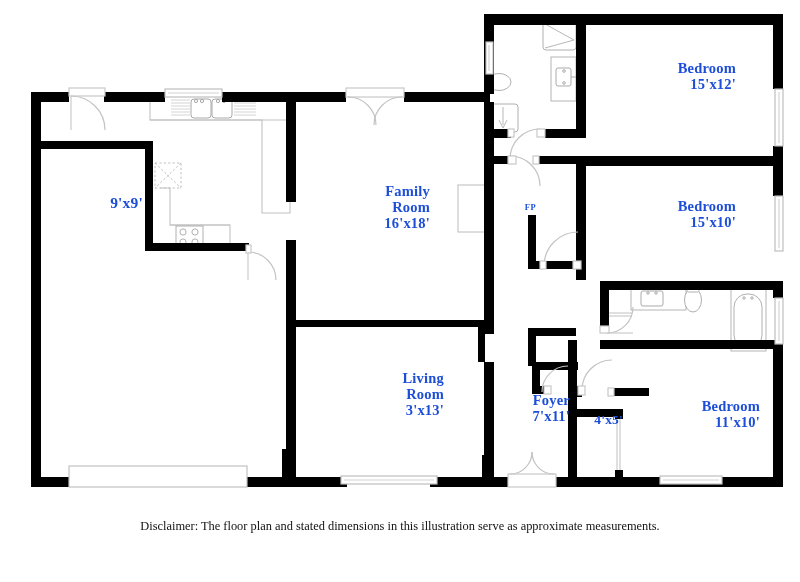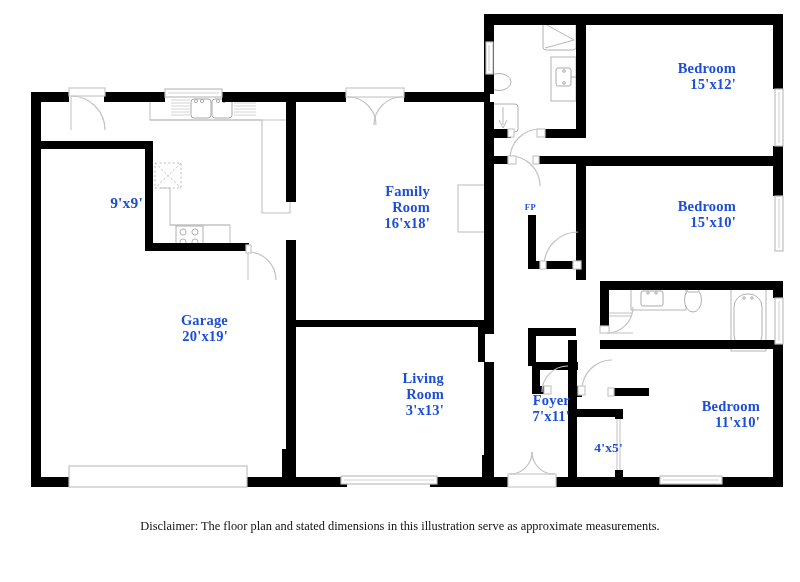--- a/index.html
+++ b/index.html
@@ -343,31 +343,29 @@
     </g>
   </svg>
 
   <div class="room-label lbl-lg" style="left:43px; top:194px; width:100px;">9'x9'</div>
 
 
   <div class="room-label lbl-md" style="left:304px; top:163px; width:126px;margin-top:20px;">Family
 Room
 16'x18'</div>
 
-  <div class="room-label lbl-md" style="left:98px; top:312px; width:130px;">Garage
-20'x19'</div>
 
   <div class="room-label lbl-md" style="left:318px; top:370px; width:126px;">Living
 Room
 3'x13'</div>
 
   <div class="room-label lbl-md" style="left:490px; top:392px; width:80px;">Foyer
 7'x11'</div>
 
-  <div class="room-label lbl-sm" style="left:573px; top:440px; width:50px;">4'x5'</div>
+  <div class="room-label lbl-sm" style="left:573px; top:412px; width:50px;">4'x5'</div>
 
   <div class="room-label lbl-md" style="left:608px; top:60px; width:128px;">Bedroom
 15'x12'</div>
 
   <div class="room-label lbl-md" style="left:608px; top:198px; width:128px;">Bedroom
 15'x10'</div>
 
   <div class="room-label lbl-md" style="left:638px; top:398px; width:122px;">Bedroom
 11'x10'</div>
 

